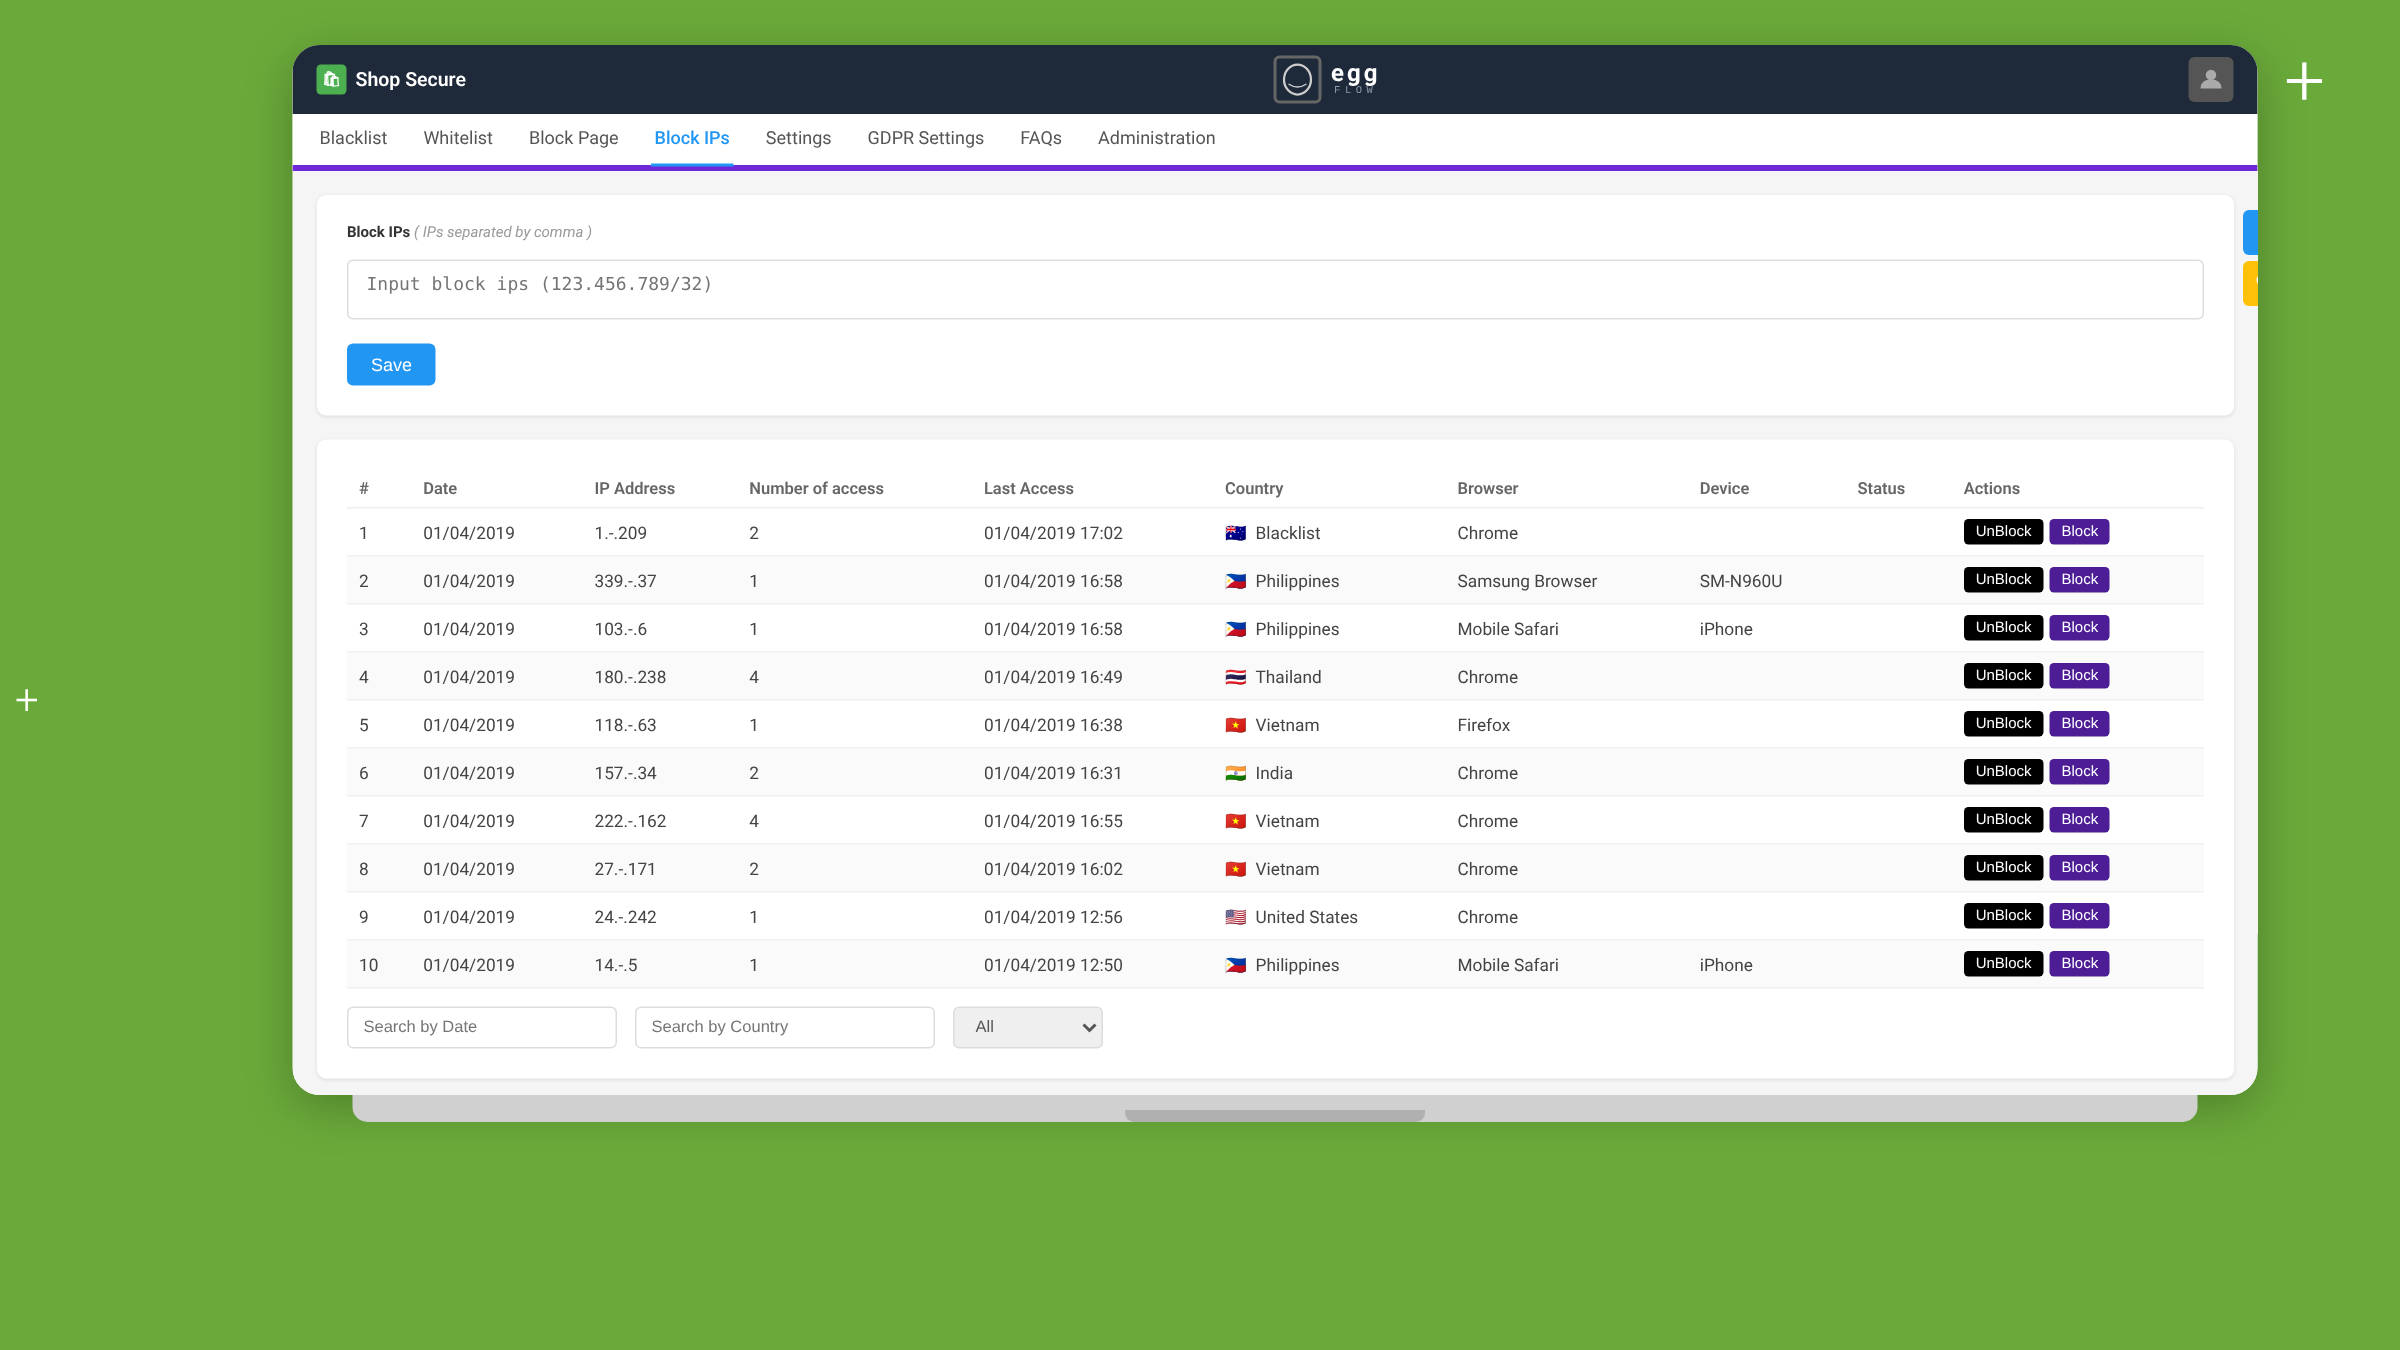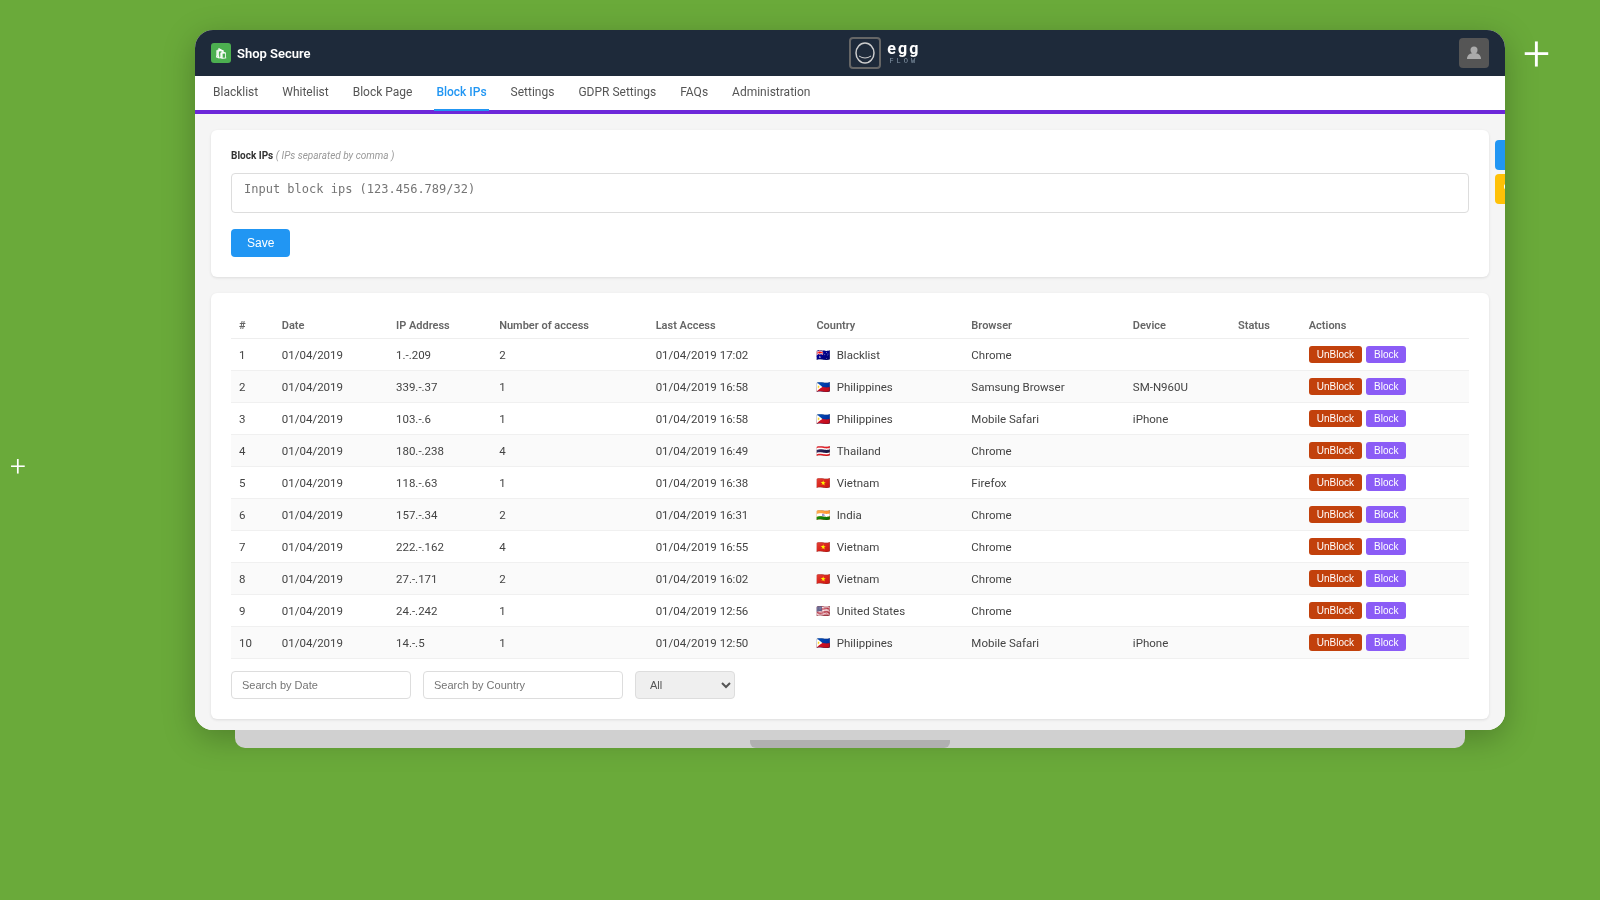--- a/index.html
+++ b/index.html
@@ -295,31 +295,31 @@
       align-items: center;
       gap: 6px;
     }
 
     .action-btns {
       display: flex;
       gap: 4px;
     }
 
     .btn-unblock {
-      background: #c2410c;
+      background: #000000;
       color: white;
       border: none;
       border-radius: 3px;
       padding: 3px 8px;
       font-size: 10px;
       cursor: pointer;
     }
 
     .btn-block {
-      background: #8b5cf6;
+      background: #4c1d95;
       color: white;
       border: none;
       border-radius: 3px;
       padding: 3px 8px;
       font-size: 10px;
       cursor: pointer;
     }
 
     .search-row {
       display: flex;

